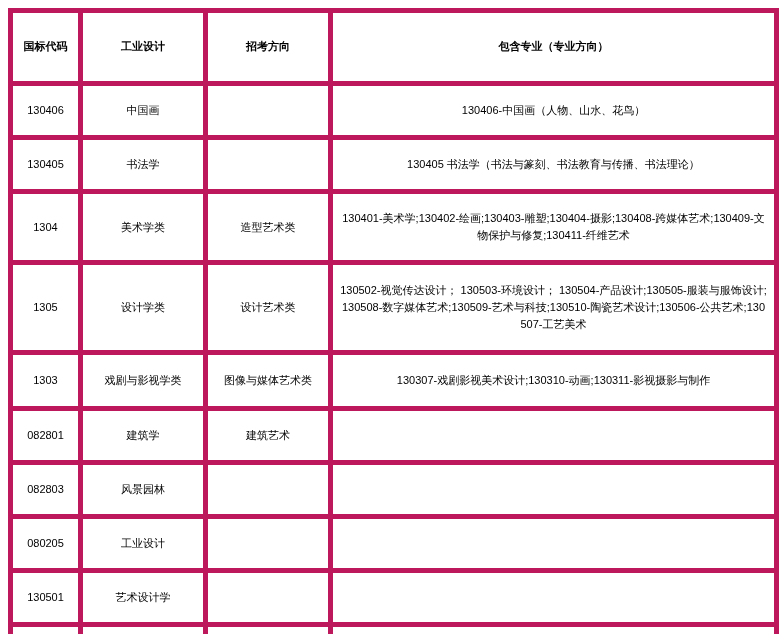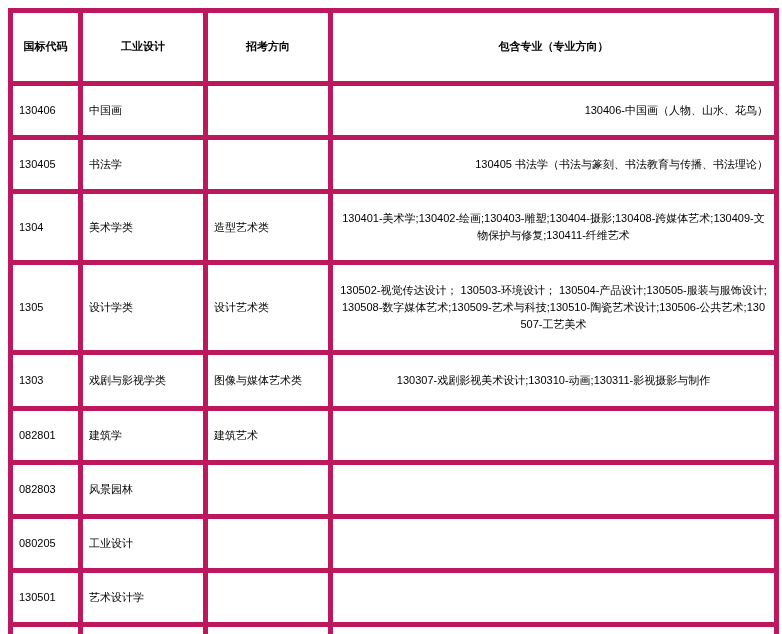--- a/index.html
+++ b/index.html
@@ -39,27 +39,28 @@
     font-size: 14.5px;
     height: 36px;
     padding: 6px 4px;
   }
   col.c-code { width: 70px; }
   col.c-name { width: 125px; }
   col.c-dir  { width: 125px; }
   col.c-inc  { width: 446px; }
 
   td.code, td.name, td.dir {
+    text-align: center;
     margin-left: 38px;
   }
   td.inc {
     text-align: center;
   }
   td.inc.center {
-    text-align: right;
+    text-align: center;
   }
 </style>
 </head>
 <body>
 
 <div class="page">
   <table class="major-table">
     <colgroup>
       <col class="c-code">
       <col class="c-name">

